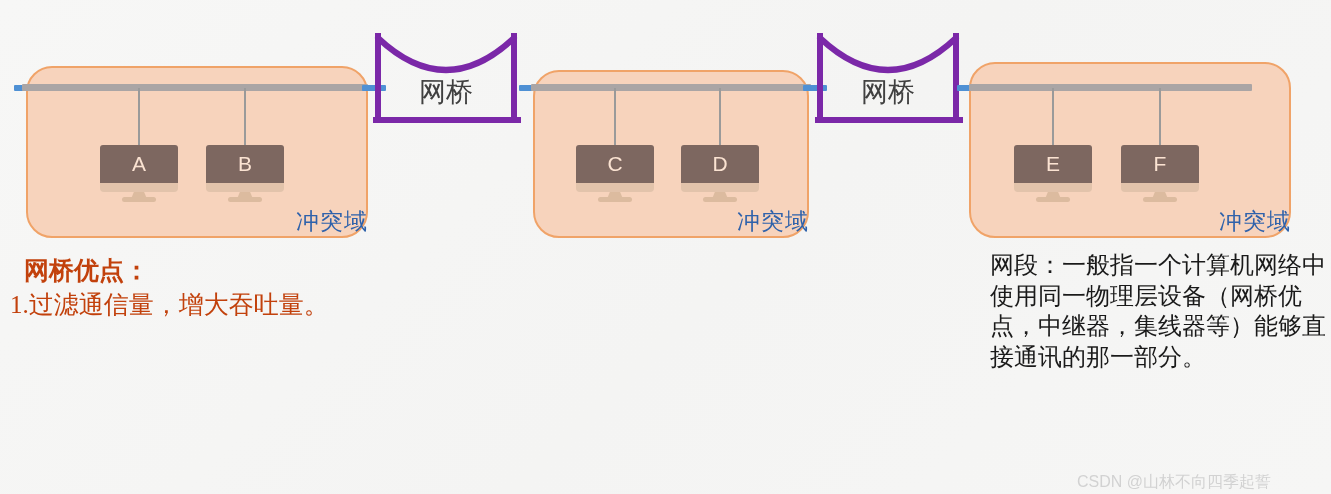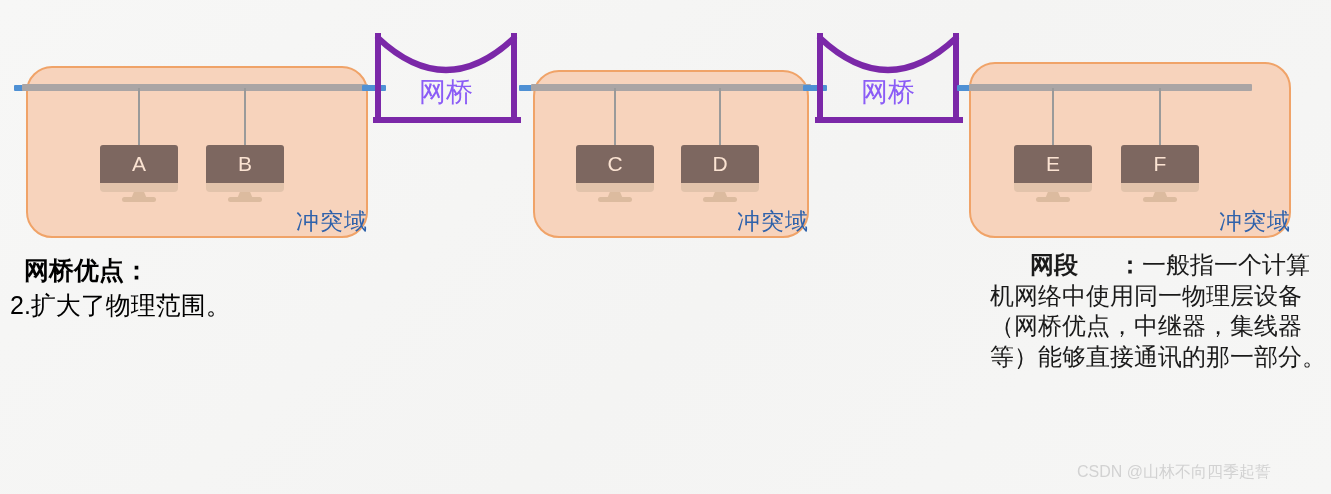--- a/index.html
+++ b/index.html
@@ -109,29 +109,29 @@
     position: absolute;
   }
   .bridge svg { display: block; }
   .bridge-label {
     position: absolute;
     left: 0;
     width: 100%;
     text-align: center;
     font-family: "Liberation Serif", "DejaVu Serif", serif;
     font-size: 27px;
-    color: #8b5cf6;
+    color: #404040;
     white-space: nowrap;
   }
 
   
   .notes {
     position: absolute;
-    color: #000000;
-    font-family: Liberation Sans, sans-serif;
+    color: #c2410c;
+    font-family: Liberation Serif, serif;
   }
   .notes-title {
     font-weight: bold;
     font-size: 25px;
     line-height: 1.18;
     margin: 0 0 2px 14px;
   }
   .notes-item {
     font-size: 25px;
     line-height: 1.38;
@@ -140,21 +140,21 @@
   }
 
   .segment-def {
     position: absolute;
     width: 340px;
     color: #1a1a1a;
     font-size: 24px;
     line-height: 1.28;
     font-family: "Liberation Serif", "DejaVu Serif", serif;
   }
-  .segment-def .term { font-weight: bold; margin-left: 40px; }
+  .segment-def .term { font-weight: normal; }
 
   .watermark {
     position: absolute;
     color: #d2d2d2;
     font-size: 16px;
     font-family: "Liberation Sans", "DejaVu Sans", sans-serif;
     white-space: nowrap;
   }
 </style>
 </head>
@@ -248,22 +248,22 @@
     <div class="screen">F</div>
     <div class="bezel"></div>
     <div class="neck"></div>
     <div class="foot"></div>
   </div>
 
   <div class="domain-label" style="left:969px; top:206px; width:322px;">冲突域</div>
 
   <div class="notes" style="left:10px; top:256px; width:740px;">
     <p class="notes-title">网桥优点：</p>
-    <p class="notes-item">2.扩大了物理范围。</p>
+    <p class="notes-item">1.过滤通信量，增大吞吐量。</p>
   </div>
 
   <div class="segment-def" style="left:990px; top:250px;">
     <span class="term">网段</span><span class="term">：</span><span>一般指一个计算机网络中使用同一物理层设备（网桥优点，中继器，集线器等）能够直接通讯的那一部分。</span>
   </div>
 
-  <div class="watermark" style="left:1077px; top:462px;">CSDN @山林不向四季起誓</div>
+  <div class="watermark" style="left:1077px; top:472px;">CSDN @山林不向四季起誓</div>
 
 </div>
 
 </body></html>

